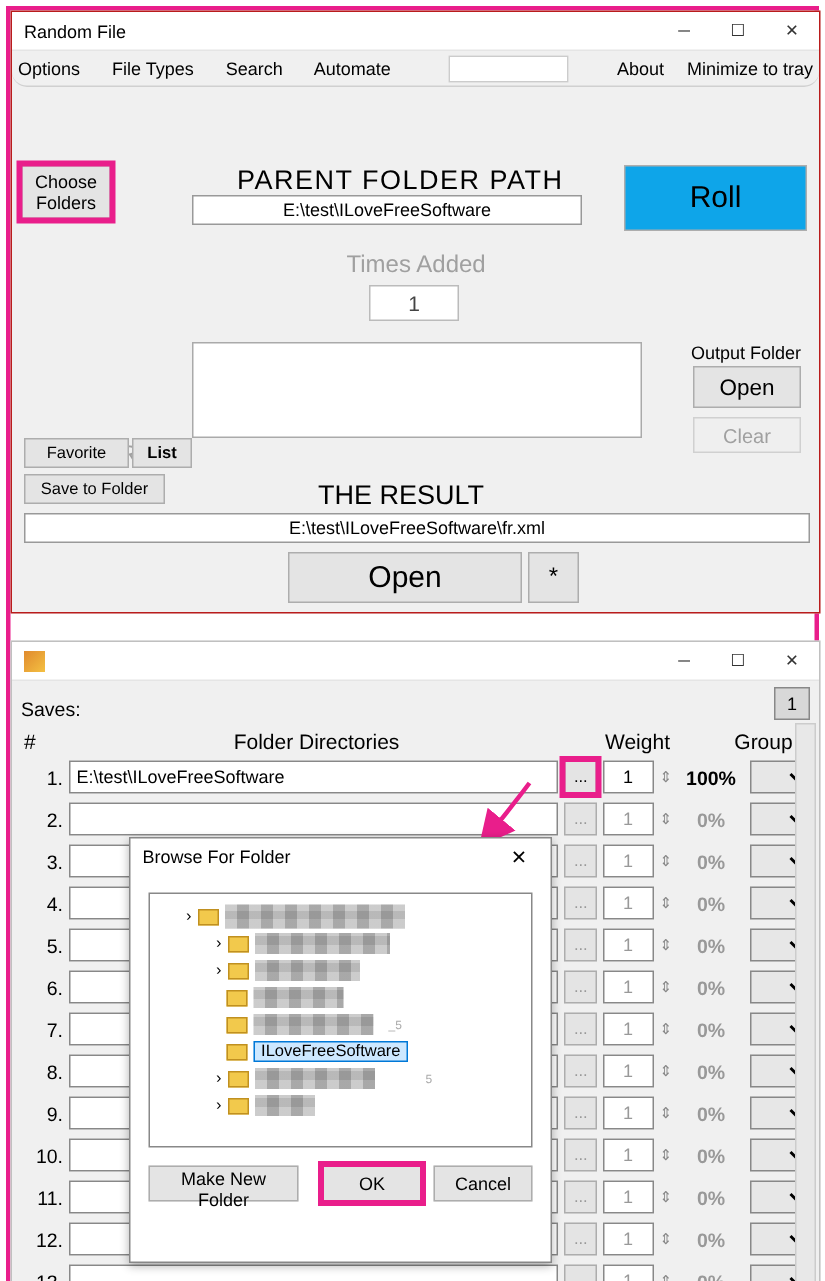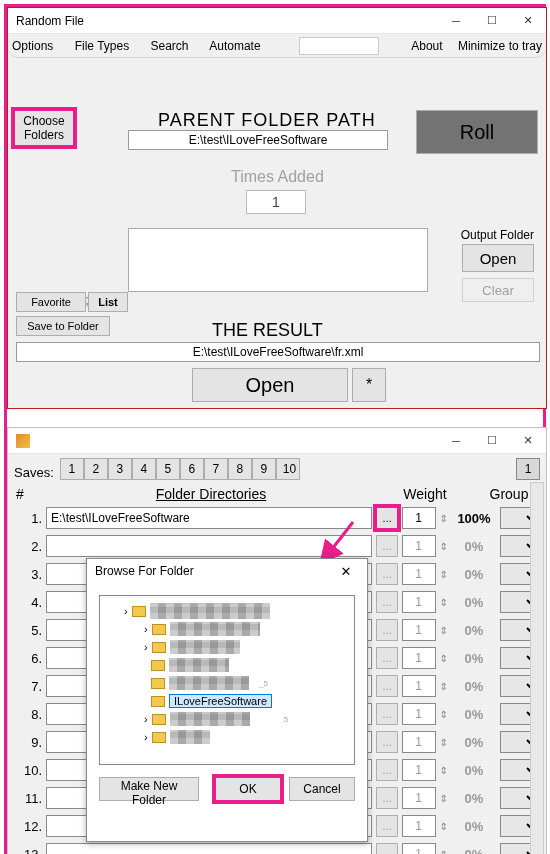--- a/index.html
+++ b/index.html
@@ -12,21 +12,21 @@
 .titlebar .controls { display:flex; }
 .titlebar .ctl { width:36px; height:26px; display:flex; align-items:center; justify-content:center; font-size:11px; color:#333; }
 .menubar { display:flex; align-items:center; justify-content:space-between; font-size:12px; background:#f0f0f0; border-bottom:1px solid #d0d0d0; height:24px; padding:0 4px;border-radius:10px;}
 .menubar .left span{ margin-right:18px; cursor:default;}
 .menubar .right span{ margin-left:12px; }
 .menubar .gap-input{ width:80px; height:18px; border:1px solid #ccc; background:#fff; margin-left:6px; margin-right:6px;}
 .choose-folders{ position:absolute; left:6px; top:52px; width:60px; height:36px; background:#e4e4e4; border:1px solid #adadad; font-size:12px; line-height:14px; display:flex; align-items:center; justify-content:center; text-align:center; }
 .hl-pink { outline:4px solid #e91e8b; outline-offset:-1px;}
 .pfp-label{ position:absolute; left:150px; top:52px; font-size:18px; font-weight:500; letter-spacing:1px;}
 .pfp-input{ position:absolute; left:120px; top:72px; width:260px; height:20px; border:1px solid #999; background:#fff; font-size:12px; text-align:center; }
-.roll-btn{ position:absolute; right:8px; top:52px; width:122px; height:44px; background:#737373; border:1px solid #adadad; font-size:20px; }
+.roll-btn{ position:absolute; right:8px; top:52px; width:122px; height:44px; background:#0ea5e9; border:1px solid #adadad; font-size:20px; }
 .times-label{ position:absolute; left:223px; top:110px; font-size:16px; color:#a0a0a0;}
 .times-input{ position:absolute; left:238px; top:132px; width:60px; height:24px; border:1px solid #bbb; text-align:center; font-size:14px; color:#444;}
 .rolls-label{ position:absolute; left:72px; top:198px; font-size:16px; color:#a0a0a0;margin-top:39px;}
 .rolls-box{ position:absolute; left:120px; top:170px; width:300px; height:64px; border:1px solid #aaa; background:#fff;}
 .output-folder-label{position:absolute; right:12px; top:170px; font-size:12px;}
 .open-btn1{ position:absolute; right:12px; top:186px; width:72px; height:28px; background:#e4e4e4; border:1px solid #adadad; font-size:15px;}
 .clear-btn{ position:absolute; right:12px; top:220px; width:72px; height:24px; background:#efefef; border:1px solid #d0d0d0; color:#a0a0a0;}
 .fav-btn{position:absolute; left:8px; top:234px; width:70px; height:20px; font-size:11px; background:#e4e4e4; border:1px solid #adadad;}
 .list-btn{position:absolute; left:80px; top:234px; width:40px; height:20px; font-size:11px; background:#e4e4e4; border:1px solid #adadad;font-weight:bold;}
 .save-btn{position:absolute; left:8px; top:258px; width:94px; height:20px; font-size:11px; background:#e4e4e4; border:1px solid #adadad;}
@@ -37,21 +37,21 @@
 .win1-body{height:350px; position:relative;}
 
 
 .win2{ border:1px solid #c0c0c0; width:540px; margin-top:18px; position:relative; background:#f0f0f0; overflow:hidden; height:470px;}
 .win2 .titlebar{background:#fff;}
 .saves-row{display:flex; align-items:flex-end; font-size:13px; padding:4px 6px; gap:6px;}
 .saves-row .sbtn{width:24px; height:22px; background:#e4e4e4; border:1px solid #adadad; font-size:12px;}
 .saves-row .sbtn.last{background:#d8d8d8; border-color:#888;}
 .hdr-row{display:flex; font-size:14px; padding:2px 8px;}
 .hdr-num{width:36px;}
-.hdr-dir{flex:1; text-align:center;text-decoration:underline;}
+.hdr-dir{flex:1; text-align:center;}
 .hdr-wt{width:110px; text-align:center;}
 .hdr-grp{width:58px; text-align:center;}
 .rows{ padding:0 4px; }
 .frow{display:flex; align-items:center; padding:3px 2px; gap:4px;}
 .frow .idx{width:28px; text-align:right; font-size:13px;}
 .frow .path-input{flex:1; height:22px; border:1px solid #888; background:#fff; font-size:12px; padding:0 4px;}
 .frow .browse{width:22px; height:22px; background:#e4e4e4; border:1px solid #adadad; font-size:11px;}
 .frow .browse.hl{outline:4px solid #e91e8b; outline-offset:-1px;}
 .frow .spin{width:34px; height:22px; border:1px solid #888; background:#fff; font-size:12px; text-align:center;}
 .frow .pct{width:44px; font-size:13px; font-weight:bold; text-align:center;}
@@ -131,21 +131,20 @@
   <div class="titlebar">
     <span style="width:14px;height:14px;background:linear-gradient(135deg,#e08a2e,#f4c042);display:inline-block;"></span>
     <div class="controls">
       <div class="ctl">─</div>
       <div class="ctl">☐</div>
       <div class="ctl">✕</div>
     </div>
   </div>
   <div class="saves-row">
     <span>Saves:</span>
-    <span id="saves-container"><button class="sbtn">1</button><button class="sbtn">2</button><button class="sbtn">3</button><button class="sbtn">4</button><button class="sbtn">5</button><button class="sbtn">6</button><button class="sbtn">7</button><button class="sbtn">8</button><button class="sbtn">9</button><button class="sbtn">10</button></span>
     <span style="flex:1"></span>
     <button class="sbtn last">1</button>
   </div>
   <div class="hdr-row">
     <div class="hdr-num">#</div>
     <div class="hdr-dir">Folder Directories</div>
     <div class="hdr-wt">Weight</div>
     <div class="hdr-grp">Group</div>
   </div>
   <div class="rows" id="rows-container">

